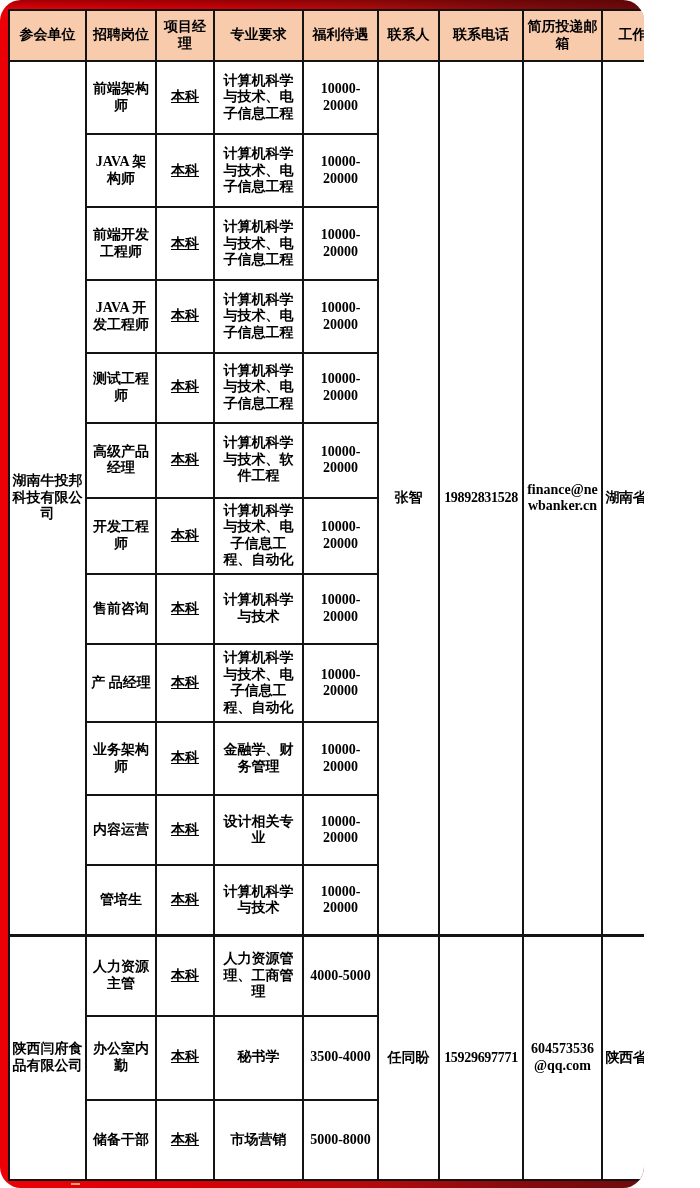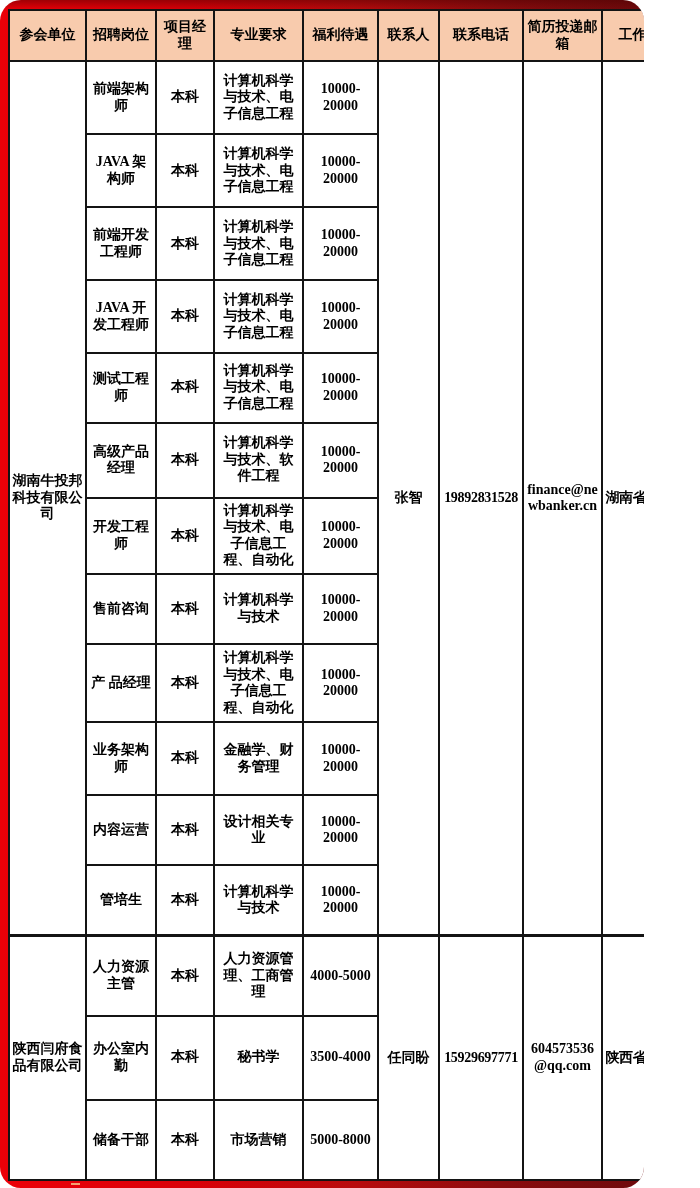--- a/index.html
+++ b/index.html
@@ -27,21 +27,21 @@
     text-align:center;vertical-align:middle;
     padding:1px 2px;overflow:hidden;
     font-size:14px;line-height:1.18;
     font-weight:bold;
   }
   th.hdr{
     background:#f8cbad;height:47px;font-size:14px;
   }
   td.major{font-size:13.5px;font-family:Liberation Mono, monospace;}
   td.pos{font-size:13.5px;margin-left:44px;}
-  td.edu{font-size:14px;}
+  td.edu{font-size:14px;text-decoration:underline;}
   td.salary{font-size:14px;}
   td.company{font-size:14px;}
   td.contact{font-size:14px;margin-top:11px;}
   td.phone{font-size:13.5px;letter-spacing:-0.3px;margin-left:48px;}
   td.email{font-size:13.5px;word-break:break-all;}
   td.addr{font-size:13.5px;letter-spacing:-0.3px;}
   tr.sep td{border-top-width:3px;}
   .bottom-dash{
     position:absolute;left:71px;top:1183px;width:9px;height:2px;
     background:#f2a172;

